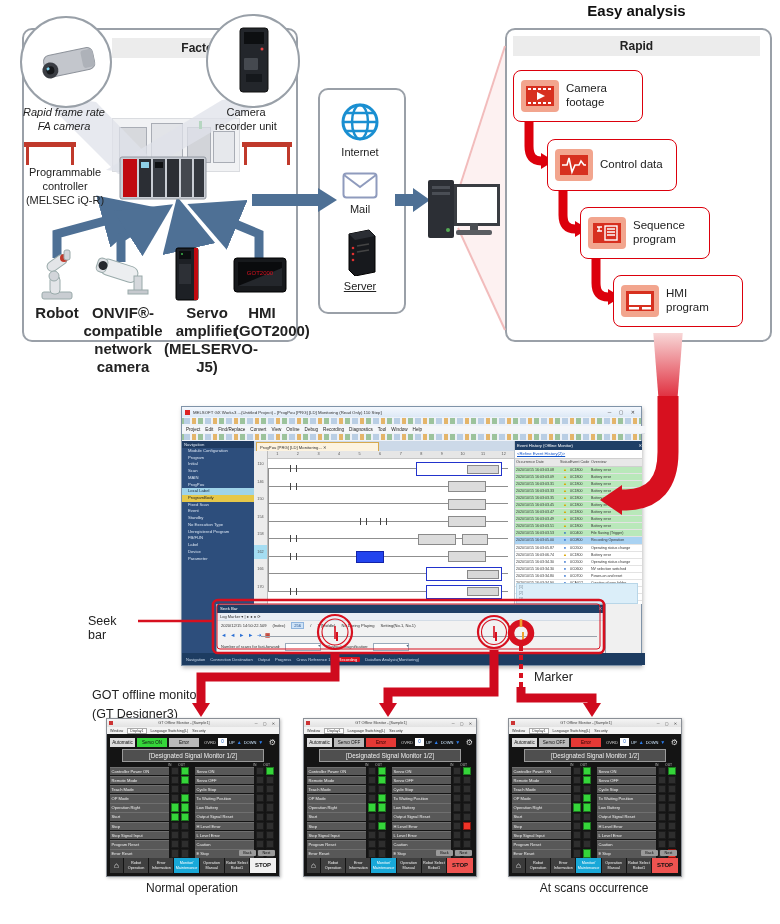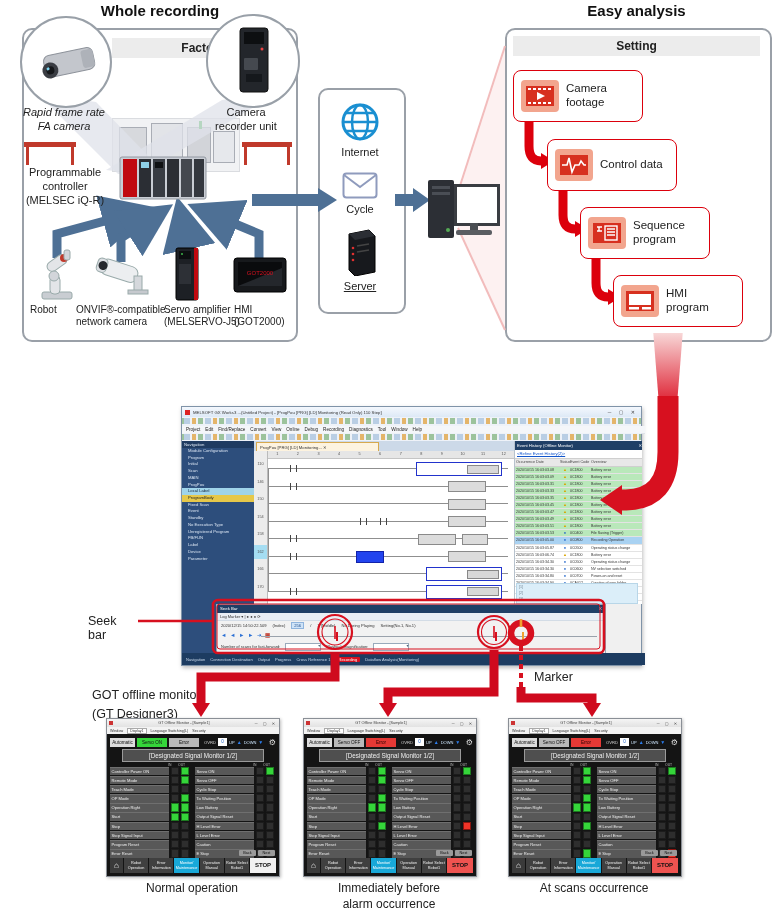--- a/index.html
+++ b/index.html
@@ -4,21 +4,21 @@
 <style>
   html,body{margin:0;padding:0;background:#fff;font-family:"Liberation Sans",sans-serif;}
   #page{position:relative;width:780px;height:924px;background:#fff;overflow:hidden;}
   .abs{position:absolute;}
   .pre{white-space:pre-line;}
   .ctr{text-align:center;}
   .sec-title{font-size:15px;font-weight:bold;color:#111;text-align:center;}
   .gbox{position:absolute;border:2px solid #9aa0a8;border-radius:10px;background:#fff;}
   .area-bar{position:absolute;background:#ececec;font-weight:bold;font-size:12px;color:#222;text-align:center;line-height:20px;height:20px;}
   .lbl{position:absolute;font-size:11px;color:#222;line-height:1.25;text-align:center;}
-  .lbl-s{position:absolute;font-size:10px;color:#222;line-height:1.2;}
+  .lbl-s{position:absolute;font-size:15px;color:#222;line-height:1.2;text-align:center;font-weight:bold;}
   .circ{position:absolute;border-radius:50%;background:#fff;border:2.5px solid #99a0a8;z-index:5;overflow:hidden;}
   .card{position:absolute;width:128px;height:50px;background:#fff;border:1.6px solid #dc000c;border-radius:8px;z-index:6;}
   .card .cicon{position:absolute;left:7px;top:9px;width:38px;height:32px;background:#f2a58e;border-radius:4px;}
   .card .clab{position:absolute;left:52px;top:0;height:50px;display:flex;align-items:center;font-size:11.5px;color:#222;line-height:1.2;white-space:pre-line;}
   
   #gxwin{position:absolute;left:181px;top:406px;width:459px;height:258px;border:1px solid #7f93a8;background:#f0f0f0;box-shadow:1px 2px 4px rgba(0,0,0,.25);font-size:4.5px;}
   .gx-titlebar{position:absolute;left:0;top:0;width:100%;height:10px;background:linear-gradient(#f4f8fd,#dde9f6);border-bottom:1px solid #c3cedb;display:flex;align-items:center;}
   .gx-title{font-size:4.3px;color:#333;margin-left:3px;white-space:nowrap;overflow:hidden;flex:1;}
   .gx-winctl{font-size:5px;color:#444;margin-right:3px;letter-spacing:3px;}
   .iconstrip{position:absolute;left:0;width:100%;background:#eef2f8;border-bottom:1px solid #d5dde8;background-image:repeating-linear-gradient(90deg,#b9cee4 0 6px,#eef2f8 6px 8px,#e4b56a 8px 12px,#eef2f8 12px 14px,#9cc39c 14px 19px,#eef2f8 19px 21px);background-size:auto 70%;background-repeat:repeat-x;background-position:2px center;}
@@ -116,21 +116,20 @@
   .gn-stop.alarm{background:#ef5350;}
   .got-cap{position:absolute;top:881px;font-size:12px;color:#222;text-align:center;line-height:1.3;white-space:pre-line;}
   .ann-lbl{position:absolute;font-size:12.5px;color:#222;}
   svg{display:block;}
 </style>
 </head>
 <body>
 
 <div id="page">
 
-  <div class="abs sec-title" style="left:22px;top:2px;width:276px;">Whole recording</div>
   <div class="abs sec-title" style="left:505px;top:2px;width:263px;">Easy analysis</div>
 
   <div class="gbox" style="left:22px;top:28px;width:272px;height:310px;"></div>
   <div class="area-bar" style="left:112px;top:38px;width:182px;z-index:2;">Factory</div>
 
   <div class="abs" style="left:112px;top:118px;width:126px;height:52px;background:#f1f2f4;border:1px solid #dadce0;z-index:1;">
     <div class="abs" style="left:6px;top:8px;width:26px;height:34px;background:#d7d9dd;border:1px solid #a9adb5;"></div>
     <div class="abs" style="left:38px;top:4px;width:30px;height:40px;background:#e2e4e8;border:1px solid #a9adb5;"></div>
     <div class="abs" style="left:74px;top:8px;width:22px;height:34px;background:#d2d4d9;border:1px solid #a9adb5;"></div>
     <div class="abs" style="left:100px;top:12px;width:20px;height:30px;background:#e6e8ec;border:1px solid #a9adb5;"></div>
@@ -262,21 +261,21 @@
       <line x1="7" y1="31" x2="37" y2="31" stroke="#1a8fd1" stroke-width="2.5"></line>
     </svg>
   </div>
   <div class="lbl" style="left:318px;top:146px;width:84px;">Internet</div>
   <div class="abs" style="left:342px;top:172px;width:36px;height:27px;">
     <svg width="36" height="27" viewBox="0 0 36 27">
       <rect x="1.5" y="1.5" width="33" height="24" rx="3" fill="#fff" stroke="#8f9bbd" stroke-width="2"></rect>
       <path d="M2,3 L18,15 L34,3" fill="none" stroke="#8f9bbd" stroke-width="2"></path>
     </svg>
   </div>
-  <div class="lbl" style="left:318px;top:203px;width:84px;">Cycle</div>
+  <div class="lbl" style="left:318px;top:203px;width:84px;">Mail</div>
   <div class="abs" style="left:343px;top:228px;width:36px;height:48px;">
     <svg width="36" height="48" viewBox="0 0 36 48">
       <path d="M6,6 L26,2 L32,8 L32,44 L12,48 L6,42 z" fill="#17191d" stroke="#000"></path>
       <path d="M6,6 L26,2 L32,8 L12,12 z" fill="#2b2e34"></path>
       <circle cx="10" cy="20" r="1.3" fill="#e03030"></circle>
       <circle cx="10" cy="26" r="1.3" fill="#e03030"></circle>
       <circle cx="10" cy="32" r="1.3" fill="#e03030"></circle>
       <line x1="14" y1="18" x2="26" y2="16" stroke="#444" stroke-width="1.5"></line>
       <line x1="14" y1="24" x2="26" y2="22" stroke="#444" stroke-width="1.5"></line>
     </svg>
@@ -291,21 +290,21 @@
   <div class="abs" style="left:428px;top:180px;width:26px;height:58px;background:#2c2f35;border-radius:2px;z-index:4;">
     <div class="abs" style="left:4px;top:6px;width:18px;height:3px;background:#4a4e55;"></div>
     <div class="abs" style="left:4px;top:12px;width:18px;height:3px;background:#4a4e55;"></div>
     <div class="abs" style="left:18px;top:48px;width:4px;height:4px;background:#5a5;border-radius:50%;"></div>
   </div>
   <div class="abs" style="left:454px;top:184px;width:40px;height:36px;background:#fff;border:3px solid #3a3d42;z-index:4;"></div>
   <div class="abs" style="left:470px;top:223px;width:8px;height:7px;background:#4a4d52;z-index:4;"></div>
   <div class="abs" style="left:456px;top:230px;width:36px;height:5px;background:#5a5d62;border-radius:2px;z-index:4;"></div>
 
   <div class="gbox" style="left:505px;top:28px;width:263px;height:310px;"></div>
-  <div class="area-bar" style="left:513px;top:36px;width:247px;z-index:2;">Setting</div>
+  <div class="area-bar" style="left:513px;top:36px;width:247px;z-index:2;">Rapid</div>
 
   <svg class="abs" style="left:0;top:0;z-index:3;" width="780" height="420">
     <path d="M529,118 L529,146 Q529,161 541,161" stroke="#dc000c" stroke-width="9" fill="none"></path>
     <polygon points="541,153 541,169 554,161" fill="#dc000c"></polygon>
     <path d="M563,187 L563,215 Q563,229 575,229" stroke="#dc000c" stroke-width="9" fill="none"></path>
     <polygon points="575,221 575,237 588,229" fill="#dc000c"></polygon>
     <path d="M596,255 L596,283 Q596,297 608,297" stroke="#dc000c" stroke-width="9" fill="none"></path>
     <polygon points="608,289 608,305 621,297" fill="#dc000c"></polygon>
   </svg>
 
@@ -1153,17 +1152,15 @@
             <div class="gn-btn">Operation
 Manual</div>
             <div class="gn-btn">Robot Select
 Robot1</div>
             <div class="gn-stop alarm">STOP</div>
       </div>
     </div>
   </div>
 </div>
   <div class="got-cap" style="left:106px;width:172px;">Normal operation</div>
-  <div class="got-cap" style="left:303px;width:172px;">Immediately before
-alarm occurrence</div>
   <div class="got-cap" style="left:508px;width:172px;">At scans occurrence</div>
 
 </div>
 
 </body></html>

